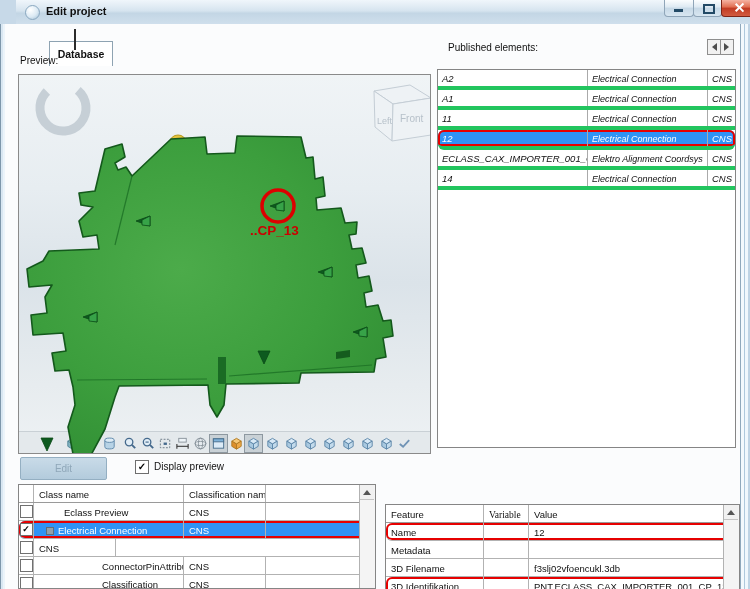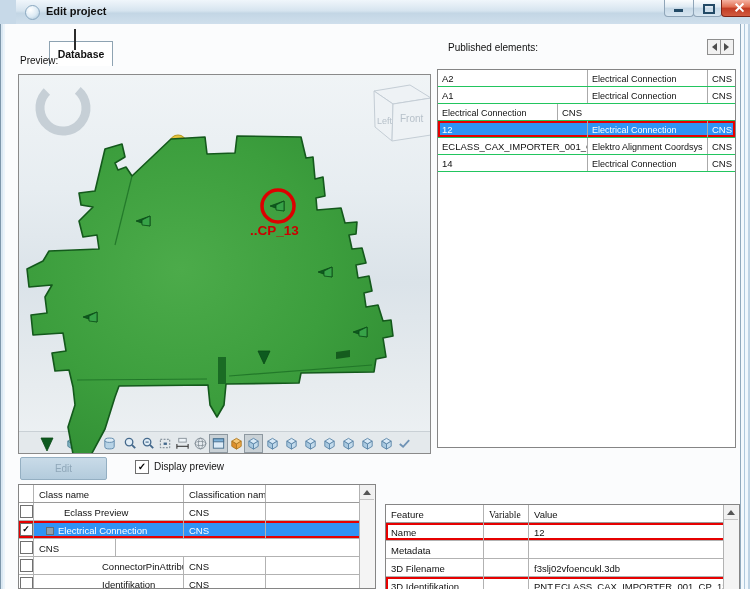--- a/index.html
+++ b/index.html
@@ -48,26 +48,26 @@
   .scene{position:absolute;inset:0;z-index:3;pointer-events:none;}
   .pv-toolbar{position:absolute;left:0;right:0;bottom:0;height:21px;background:#e4e9ec;
     border-top:1px solid #c9d0d5;z-index:2;}
   .tb-btn{position:absolute;top:2px;width:17px;height:17px;border:1px solid transparent;
     display:flex;align-items:center;justify-content:center;}
   .tb-btn.pressed{background:#c9d1d6;border-color:#8d98a0;}
   .tbi{width:15px;height:15px;display:block;}
   
   .pub{position:absolute;left:432px;top:45px;width:299px;height:379px;background:#fff;
     border:1px solid #858585;box-sizing:border-box;}
-  .pr{position:relative;display:flex;height:16px;border-bottom:1px solid #22c55e;font-size:9.5px;color:#101010;}
+  .pr{position:relative;display:flex;height:16px;border-bottom:4px solid #22c55e;font-size:9.5px;color:#101010;font-style:italic;}
   .pc{padding:1px 3px 0 4px;box-sizing:border-box;border-right:1px solid #aaaaaa;
       white-space:nowrap;overflow:hidden;display:flex;align-items:center;}
   .pc.c1{width:150px;} .pc.c2{width:120px;font-size:9px;} .pc.c3{flex:1;border-right:none;}
   .pr.sel{background:#2f93f5;color:#fff;}
-  .red-frame{box-shadow:inset 0 0 0 2px #e60000;}
+  .red-frame{box-shadow:inset 0 0 0 2px #e60000;border-radius:6px;}
   
   .edit-btn{position:absolute;left:15px;top:433px;width:85px;height:21px;
     background:linear-gradient(#c9dbe8,#b3cbdc);border:1px solid #94afc2;border-radius:2px;
     font-size:10px;color:#8fa7b9;display:flex;align-items:center;justify-content:center;
     font-family:"Liberation Sans",sans-serif;}
   .chk{position:absolute;left:130px;top:436px;width:12px;height:12px;background:#fff;
     border:1px solid #6e6e6e;font-size:10px;line-height:11px;text-align:center;color:#000;font-weight:bold;}
   
   .grid{position:absolute;background:#fff;border:1px solid #858585;box-sizing:border-box;overflow:hidden;font-size:9.5px;color:#101010;}
   .grow{position:relative;display:flex;height:17px;border-bottom:1px solid #b2b2b2;align-items:stretch;}
@@ -374,20 +374,21 @@
         <div class="pc c1">A2</div>
         <div class="pc c2">Electrical Connection</div>
         <div class="pc c3">CNS</div>
       </div>
       <div class="pr">
         <div class="pc c1">A1</div>
         <div class="pc c2">Electrical Connection</div>
         <div class="pc c3">CNS</div>
       </div>
       <div class="pr">
+        <div class="pc c1">11</div>
         <div class="pc c2">Electrical Connection</div>
         <div class="pc c3">CNS</div>
       </div>
       <div class="pr sel red-frame">
         <div class="pc c1">12</div>
         <div class="pc c2">Electrical Connection</div>
         <div class="pc c3">CNS</div>
       </div>
       <div class="pr">
         <div class="pc c1">ECLASS_CAX_IMPORTER_001_CP_0</div>
@@ -448,21 +449,21 @@
             <span>ConnectorPinAttribute</span>
           </div>
         <div class="gc c-class">CNS</div>
         <div class="gc c-x"></div>
       </div>
       <div class="grow">
         <div class="gc c-cb">
             <span class="cbx"></span>
           </div>
         <div class="gc c-name indent3">
-            <span>Identifikation</span>
+            <span>Classification</span>
           </div>
         <div class="gc c-class">CNS</div>
         <div class="gc c-x"></div>
       </div>
 
       <div class="vsb">
         <div class="sb-btn">
             <span class="tri-u"></span>
           </div>
       </div>

